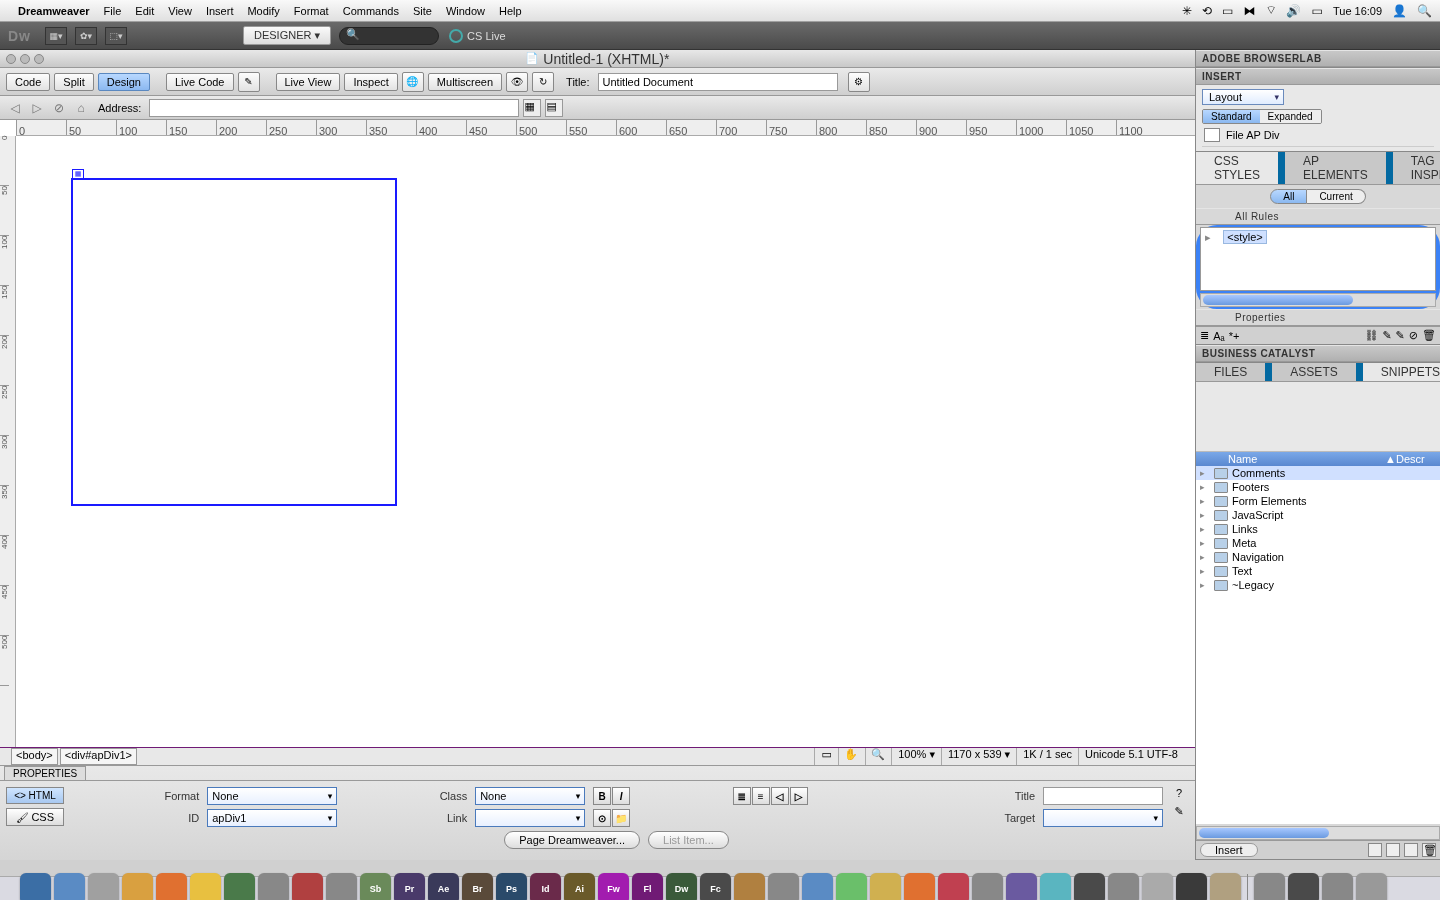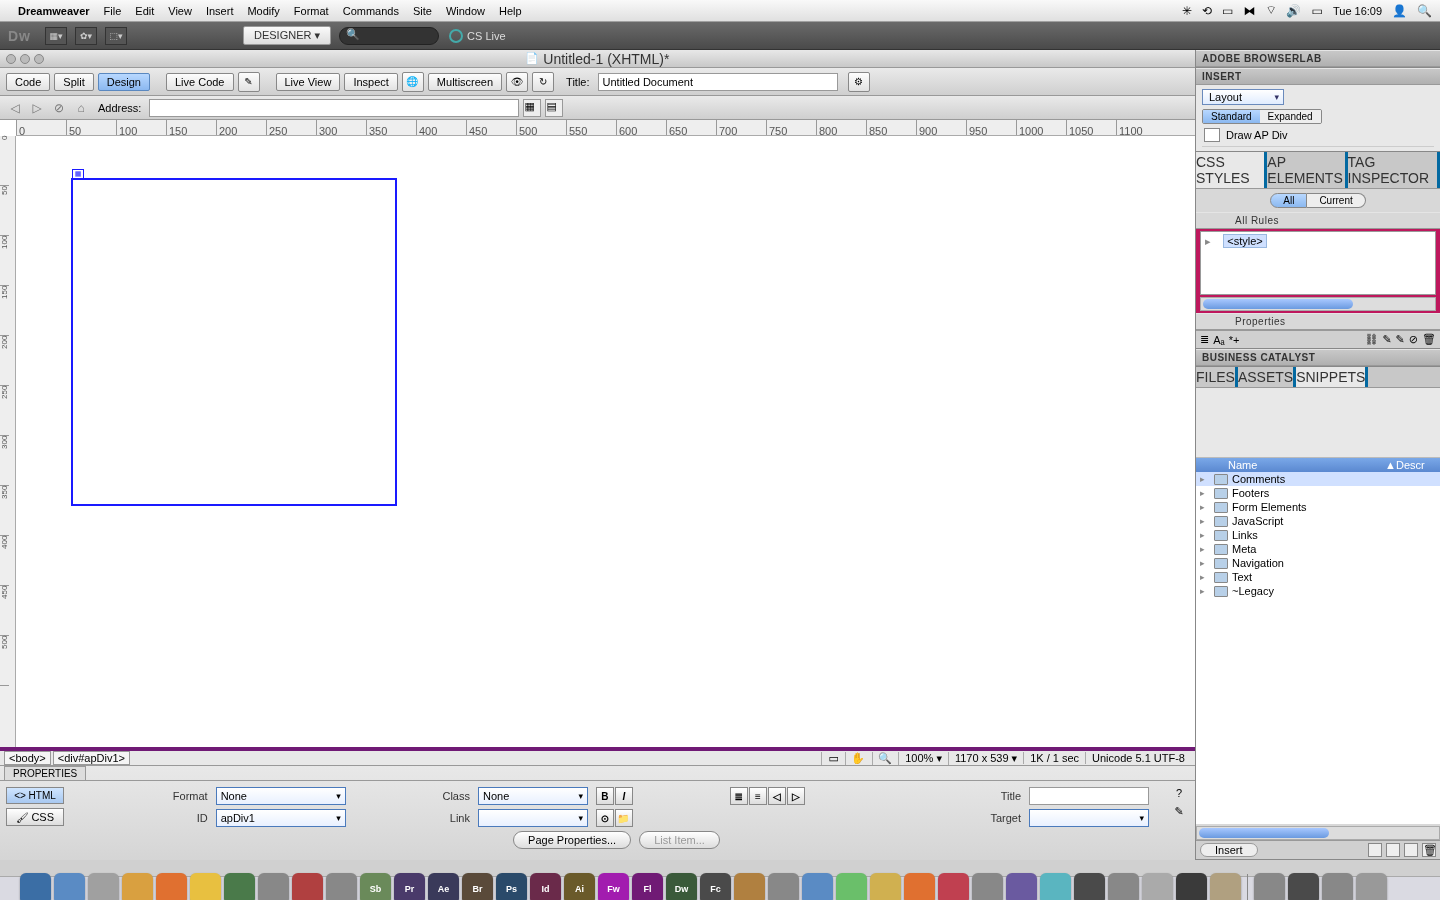--- a/index.html
+++ b/index.html
@@ -52,29 +52,29 @@
 .design-area { flex:1; display:flex; background:#fff; position:relative; overflow:hidden;}
 .ruler-h { position:absolute; top:0; left:16px; right:0; height:16px; background:#eee; border-bottom:1px solid #aaa; font-size:8px; color:#555; overflow:hidden; white-space:nowrap;}
 .ruler-h span { display:inline-block; width:50px; border-left:1px solid #999; padding-left:2px; height:16px; line-height:22px;}
 .ruler-v { position:absolute; top:16px; left:0; bottom:0; width:16px; background:#eee; border-right:1px solid #aaa;}
 .ruler-v span { display:block; height:50px; border-top:1px solid #999; font-size:8px; color:#555; writing-mode:vertical-rl; transform:rotate(180deg); text-align:right; padding-top:2px;}
 .canvas { position:absolute; top:16px; left:16px; right:0; bottom:0; background:#fff;}
 .ap-div { position:absolute; border:2px solid #1a1aff; }
 .ap-div .handle { position:absolute; width:12px; height:10px; background:#fff; border:1px solid #1a1aff; top:-11px; left:-1px; font-size:7px; text-align:center; color:#1a1aff;}
 
 
-.tag-bar { height:18px; background:#e8e8e8; border-top:4px solid #701a75; display:flex; align-items:center; padding:0 4px; font-size:10px;}
+.tag-bar { height:18px; background:#e8e8e8; border-top:1px solid #701a75; display:flex; padding:0 11px; font-size:10px;}
 .tag-bar .tag { border:1px solid #999; background:#f5f5f5; padding:0 4px; margin-right:2px; cursor:default;}
 .tag-bar .spacer{flex:1;}
 .tag-bar .status-item { border-left:1px solid #aaa; padding:0 6px;}
 
 
 .properties { height: 95px; background: linear-gradient(#e8e8e8,#d5d5d5); border-top:1px solid #999;}
 .properties .tab { display:inline-block; background:#ddd; border:1px solid #999; border-bottom:none; padding:1px 8px; font-size:10px; margin-left:4px;}
-.properties .body { border-top:1px solid #999; padding:6px; display:flex; gap:20px;}
+.properties .body { border-top:1px solid #999; padding:6px; display:flex; gap:6px;}
 .prop-left { display:flex; flex-direction:column; gap:4px;}
 .prop-left .mode-btn { border:1px solid #888; background:linear-gradient(#fff,#ddd); padding:2px 6px; width:58px; text-align:center; font-size:10px;}
 .prop-left .mode-btn.active { background:linear-gradient(#cfe5ff,#a8c8f0);}
 .prop-grid { display:grid; grid-template-columns: auto 130px auto 110px auto auto auto 120px; gap:4px 8px; align-items:center; font-size:11px;}
 .prop-grid label { text-align:right; color:#333;}
 .prop-grid .sel { height:18px; border:1px solid #4a7abc; background:linear-gradient(#fff,#e8f0ff); display:flex; align-items:center; padding:0 4px; position:relative;}
 .prop-grid .sel::after{content:"▾"; position:absolute; right:4px; font-size:9px;}
 .prop-grid .inp { height:18px; border:1px solid #999; background:#fff; padding:0 4px;}
 .prop-grid .icon-grp { display:flex; gap:1px;}
 .prop-grid .icon-grp span{ width:18px;height:18px;border:1px solid #888; background:linear-gradient(#fff,#ddd); display:flex;align-items:center;justify-content:center; font-size:10px; font-weight:bold;}
@@ -88,21 +88,21 @@
 .panel-header.sub { background:#d8d8d8; font-weight:normal;padding-left:39px;}
 .panel-body { background:#e8e8e8; padding:4px 6px; font-size:11px;}
 .combo { border:1px solid #6a8abc; background:linear-gradient(#fff,#e0ecff); padding:1px 6px; display:inline-flex; align-items:center; width:82px; position:relative;}
 .combo::after{content:"▾";position:absolute;right:4px;font-size:9px;color:#336;}
 .seg { display:inline-flex; border:1px solid #888; border-radius:2px; overflow:hidden; margin-top:4px;}
 .seg span { padding:1px 8px; background:#eee; font-size:10px;}
 .seg span.active { background:linear-gradient(#b8d8ff,#8bb8f0);}
 .insert-item { display:flex; align-items:center; gap:6px; padding:4px 2px; border-bottom:1px solid #ccc;}
 .insert-item .ic { width:16px;height:14px;border:1px solid #888; background:#fff;}
 .tabs { display:flex; background:#c8c8c8; border-bottom:1px solid #999;}
-.tabs .t { padding:2px 0; font-size:14px; border-right:3px solid #0369a1; background:#c8c8c8; color:#333; cursor:default;}
+.tabs .t { padding:2px 18px; font-size:12px; border-right:7px solid #0369a1; background:#c8c8c8; color:#333; cursor:default;}
 .tabs .t.active { background:#e8e8e8;}
 .pill-tabs { display:flex; justify-content:center; padding:4px; gap:0;}
 .pill-tabs span { border:1px solid #888; padding:1px 12px; font-size:10px; background:#eee;}
 .pill-tabs span:first-child{border-radius:9px 0 0 9px;}
 .pill-tabs span:last-child{border-radius:0 9px 9px 0; border-left:none;}
 .pill-tabs span.active { background:linear-gradient(#b8d8ff,#8bb8f0);}
 .rules-box { background:#fff; border:1px solid #999; height:64px; padding:2px 4px; font-size:10px;}
 .rules-box .style-tag { background:#cfe0ff; border:1px solid #99b8e0; padding:0 3px; display:inline-block; margin-left:10px;}
 .hscroll { height:14px; background:#ddd; border:1px solid #aaa; position:relative; margin-top:2px;}
 .hscroll .thumb{ position:absolute; left:2px; top:1px; height:10px; width:150px; background:linear-gradient(#a8c8ff,#6a9ae0); border-radius:5px;}
@@ -276,21 +276,21 @@
             <div class="sel"></div>
             <div class="icon-grp">
               <span>⊙</span>
               <span>📁</span>
             </div>
             <div></div>
             <label>Target</label>
             <div class="sel"></div>
           </div>
           <div class="prop-bottom">
-            <span class="btn">Page Properties...</span>
+            <span class="btn">Page Dreamweaver...</span>
             <span class="btn disabled">List Item...</span>
           </div>
         </div>
         <div style="width:20px; display:flex; flex-direction:column; gap:6px; align-items:center;">
           <span>?</span>
           <span>✎</span>
         </div>
       </div>
     </div>
   </div>
@@ -303,37 +303,37 @@
     <div class="panel">
       <div class="panel-header">INSERT</div>
       <div class="panel-body">
         <div class="combo">Layout</div>
         <div><div class="seg">
           <span class="active">Standard</span>
           <span>Expanded</span>
         </div></div>
         <div class="insert-item">
           <span class="ic"></span>
-          <span>Draw AP Div</span>
+          <span>File AP Div</span>
         </div>
       </div>
     </div>
 
     <div class="panel">
       <div class="tabs">
         <span class="t active">CSS STYLES</span>
         <span class="t">AP ELEMENTS</span>
         <span class="t">TAG INSPECTOR</span>
       </div>
       <div class="pill-tabs">
         <span class="active">All</span>
         <span>Current</span>
       </div>
       <div class="panel-header sub">All Rules</div>
-      <div style="padding:2px 4px; background:#be185d;">
+      <div style="padding:2px 4px; background:#3b82f6;border-radius:21px;">
         <div class="rules-box">
           <span style="color:#888;">▸</span>
           <span class="style-tag">&lt;style&gt;</span>
         </div>
         <div class="hscroll">
             <div class="thumb"></div>
           </div>
       </div>
       <div class="panel-header sub">Properties</div>
       <div class="panel-footer">

